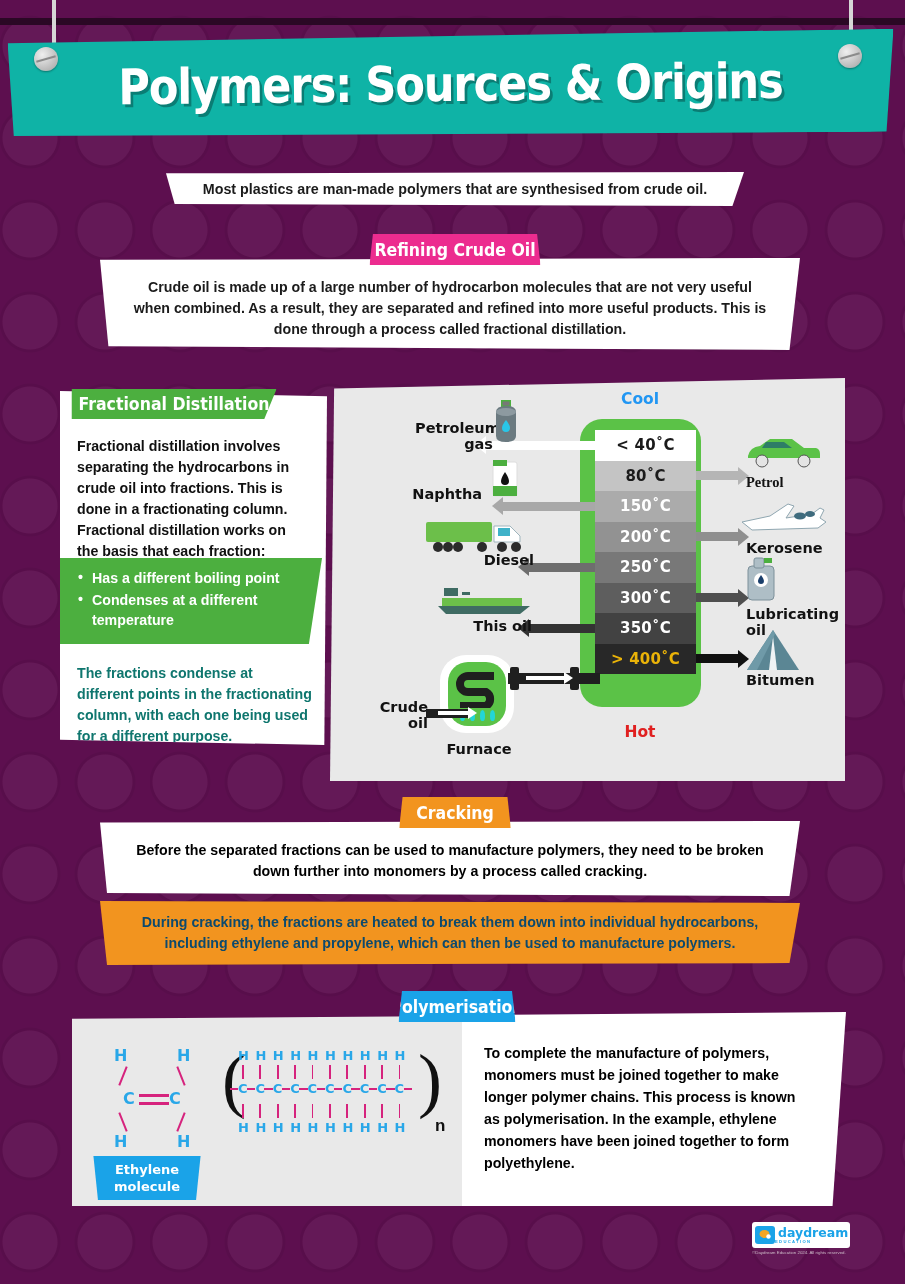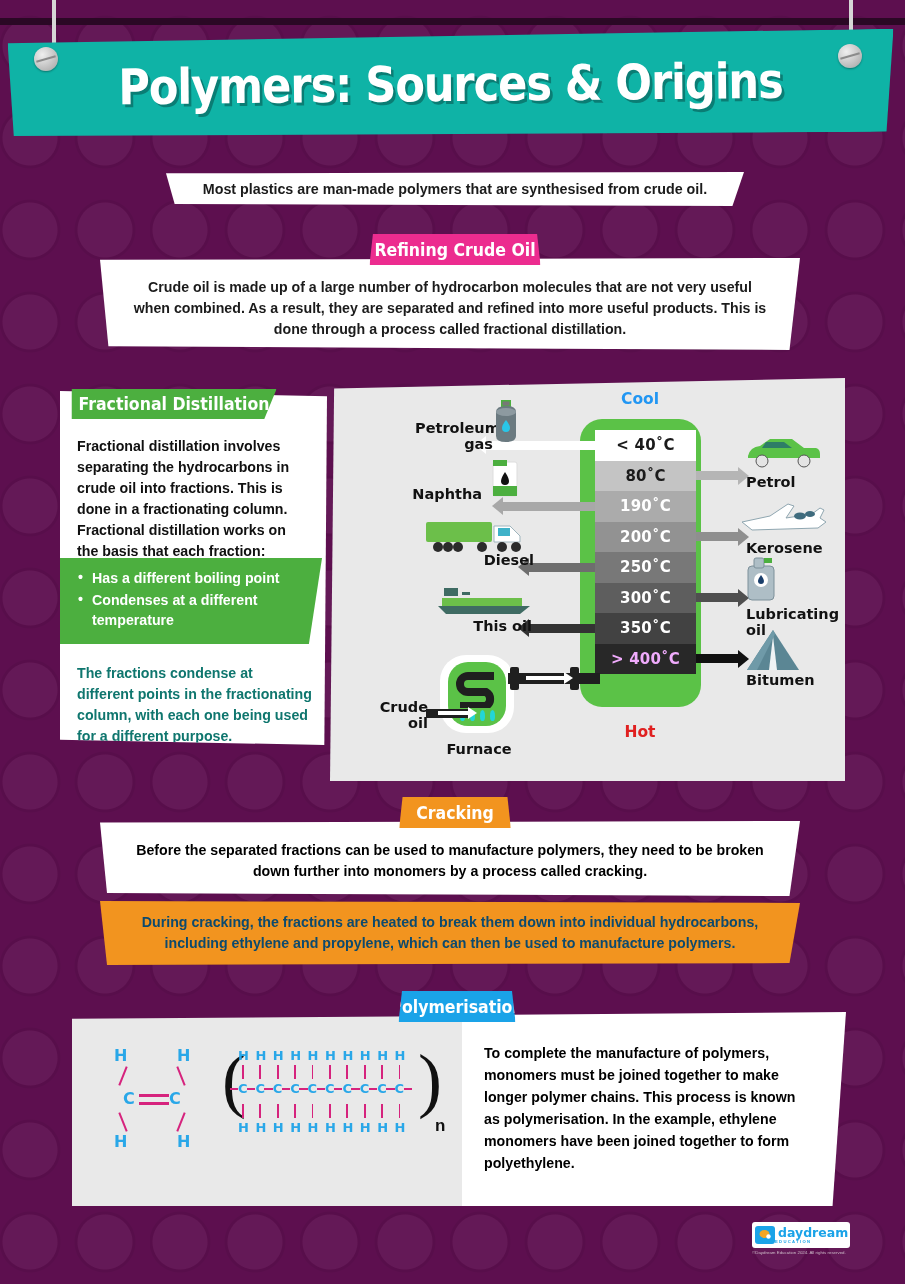--- a/index.html
+++ b/index.html
@@ -243,26 +243,26 @@
 
 <div id="column-panel">
 
   <div id="cool-label">Cool</div>
   <div id="hot-label">Hot</div>
 
   <div id="tower-outer">
     <div id="tower-bands">
         <div class="band" style="background: rgb(255, 255, 255); color: rgb(26, 26, 26);">&lt; 40˚C</div>
         <div class="band" style="background: rgb(196, 196, 196); color: rgb(26, 26, 26);">80˚C</div>
-        <div class="band" style="background: rgb(171, 171, 171); color: rgb(255, 255, 255);">190˚C</div>
+        <div class="band" style="background: rgb(171, 171, 171); color: rgb(255, 255, 255);">150˚C</div>
         <div class="band" style="background: rgb(146, 146, 146); color: rgb(255, 255, 255);">200˚C</div>
         <div class="band" style="background: rgb(120, 120, 120); color: rgb(255, 255, 255);">250˚C</div>
         <div class="band" style="background: rgb(94, 94, 94); color: rgb(255, 255, 255);">300˚C</div>
         <div class="band" style="background: rgb(66, 66, 66); color: rgb(255, 255, 255);">350˚C</div>
-        <div class="band" style="background: rgb(40, 40, 40); color: #f0abfc;">&gt; 400˚C</div>
+        <div class="band" style="background: rgb(40, 40, 40); color: #eab308;">&gt; 400˚C</div>
       </div>
   </div>
 
   <div id="outputs-layer">
       <div style="position: absolute; height: 9px; width: 18px; top: 62.75px; background: rgb(255, 255, 255); left: 247px;"></div>
       <div class="arrow left" style="top: 62.75px; width: 95px; left: 156px;">
         <div class="shaft" style="background: rgb(255, 255, 255);"></div>
         <div class="head" style="border-right-color: rgb(255, 255, 255);"></div>
       </div>
       <div class="prod-label" style="left: 85px; top: 42px; width: 78px; text-align: right;">Petroleum gas</div>
@@ -312,21 +312,21 @@
           <rect x="6" y="2" width="14" height="8" fill="#3f6b63"></rect>
           <rect x="24" y="6" width="8" height="3" fill="#3f6b63"></rect>
           <rect x="4" y="12" width="80" height="8" fill="#6cbf4a"></rect>
           <path d="M0 20 h92 l-10 8 h-74z" fill="#3f6b63"></path>
         </svg></div>
       <div style="position: absolute; height: 9px; width: 18px; top: 93.25px; background: rgb(181, 181, 181); left: 366px;"></div>
       <div class="arrow right" style="top: 93.25px; width: 28px; left: 380px;">
         <div class="shaft" style="background: rgb(181, 181, 181);"></div>
         <div class="head" style="border-left-color: rgb(181, 181, 181);"></div>
       </div>
-      <div class="prod-label" style="left: 416px; top: 96px; width: 120px; text-align: left;">Petrol</div>
+      <div class="prod-label" style="left: 416px; top: 96px; width: 120px; text-align: left; font-family: Liberation Serif, serif;">Petrol</div>
       <div style="position: absolute; left: 414px; top: 56px; width: 78px; height: 34px;"><svg viewBox="0 0 78 34" width="78" height="34">
           <path d="M4 22 q2-9 12-10 l10-7 h22 l12 9 h12 q4 1 4 6 v4 h-72z" fill="#5bc247"></path>
           <path d="M22 8 h18 l8 6 h-30z" fill="#2e7d66"></path>
           <circle cx="18" cy="27" r="6" fill="#e4e4e4" stroke="#555"></circle>
           <circle cx="60" cy="27" r="6" fill="#e4e4e4" stroke="#555"></circle>
         </svg></div>
       <div style="position: absolute; height: 9px; width: 18px; top: 154.25px; background: rgb(143, 143, 143); left: 366px;"></div>
       <div class="arrow right" style="top: 154.25px; width: 28px; left: 380px;">
         <div class="shaft" style="background: rgb(143, 143, 143);"></div>
         <div class="head" style="border-left-color: rgb(143, 143, 143);"></div>
@@ -429,20 +429,23 @@
     <span class="chem-blue" style="position:absolute; left:20px; top:86px; font-size:16px;">H</span>
     <span class="chem-blue" style="position:absolute; left:83px; top:86px; font-size:16px;">H</span>
     <span class="chem-blue" style="position:absolute; left:29px; top:43px; font-size:16px;">C</span>
     <span class="chem-blue" style="position:absolute; left:75px; top:43px; font-size:16px;">C</span>
     <div class="chem-bond" style="left:28px; top:20px; width:2px; height:20px; transform:rotate(22deg);"></div>
     <div class="chem-bond" style="left:86px; top:20px; width:2px; height:20px; transform:rotate(-22deg);"></div>
     <div class="chem-bond" style="left:28px; top:66px; width:2px; height:20px; transform:rotate(-22deg);"></div>
     <div class="chem-bond" style="left:86px; top:66px; width:2px; height:20px; transform:rotate(22deg);"></div>
     <div class="chem-bond" style="left:45px; top:48px; width:30px; height:2.5px;"></div>
     <div class="chem-bond" style="left:45px; top:56px; width:30px; height:2.5px;"></div>
+  </div>
+  <div class="blue-label" style="left:18px; top:140px; width:114px;">
+    <span>Ethylene molecule</span>
   </div>
 
   <div style="position:absolute; left:150px; top:24px; width:230px; height:118px;">
     <span style="position:absolute; left:0; top:4px; font-size:72px; font-weight:300;
                  color:#111; line-height:72px; font-family:'Liberation Serif', serif;">(</span>
     <span style="position:absolute; left:196px; top:4px; font-size:72px; font-weight:300;
                  color:#111; line-height:72px; font-family:'Liberation Serif', serif;">)</span>
     <span style="position:absolute; left:213px; top:76px; font-size:17px; font-weight:bold;
                  color:#111; font-family:'Liberation Sans', sans-serif;">n</span>
     <div id="chain-atoms" style="position:absolute; left:16px; top:8px; width:178px; height:92px;">

